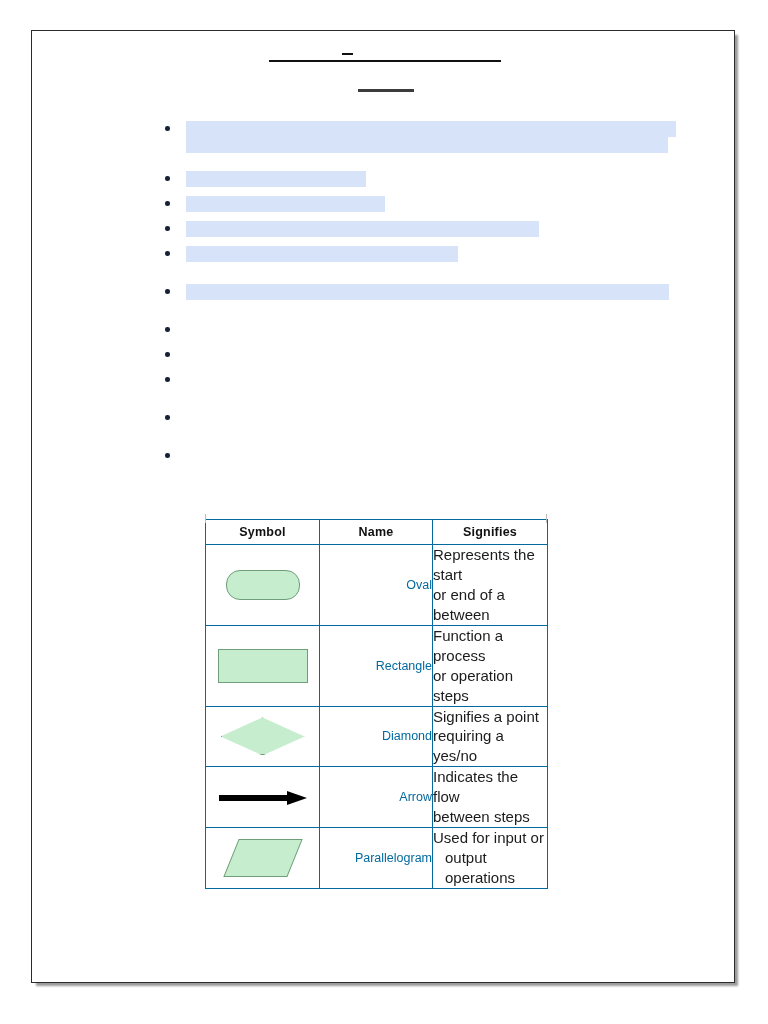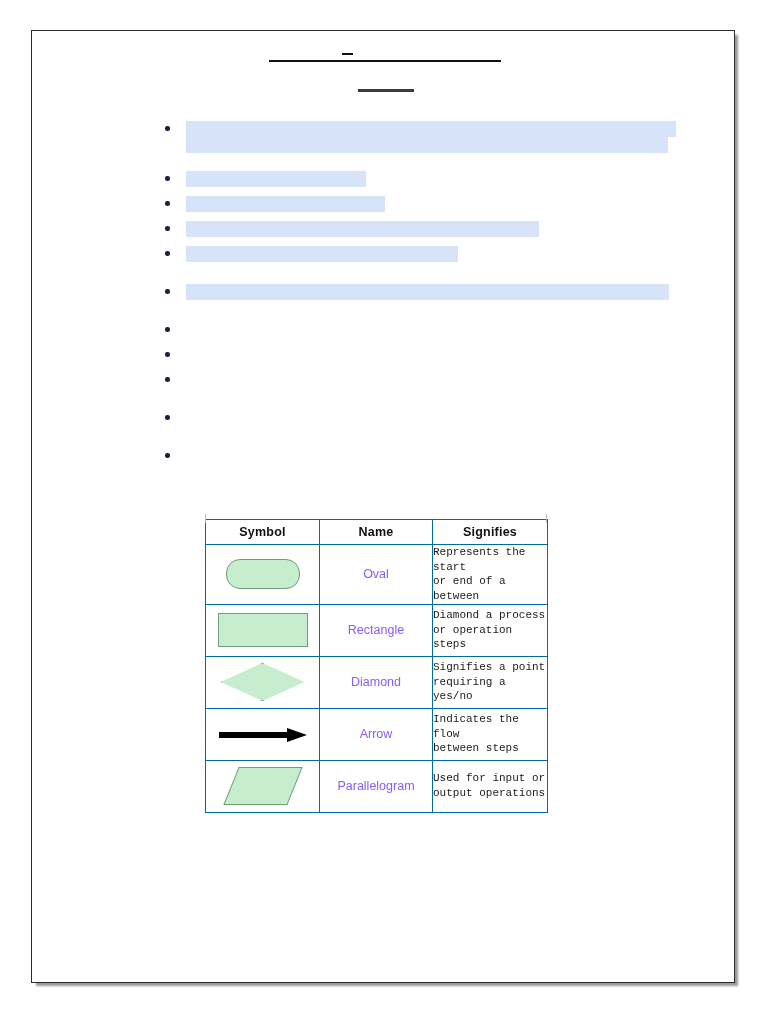--- a/index.html
+++ b/index.html
@@ -108,30 +108,29 @@
   }
   col.c-symbol   { width: 114px; }
   col.c-name     { width: 113px; }
   col.c-function { width: 115px; }
 
   td.symbol-cell {
     height: 51px;
     text-align: center;
   }
   td.name-cell {
-    text-align: center;
+    text-align: right;
     font-size: 12.5px;
-    color: #8b5cf6;
+    color: #0369a1;
   }
   td.function-cell {
-    font-size: 11px;
+    font-size: 15px;
     color: #1b1b1b;
     line-height: 1.33;
     padding: 0 5px 0 6px;
-    font-family: Liberation Mono, monospace;
   }
 
   
   .shape-box {
     display: inline-block;
     vertical-align: middle;
   }
   .shape-oval {
     width: 72px;
     height: 28px;
@@ -289,21 +288,21 @@
             <span style="display: block;">or end of a between</span>
           </td>
         </tr>
 
         <tr>
           <td class="symbol-cell">
             <span class="shape-box shape-rect"></span>
           </td>
           <td class="name-cell">Rectangle</td>
           <td class="function-cell">
-            <span style="display: block;">Diamond a process</span>
+            <span style="display: block;">Function a process</span>
             <span style="display: block;">or operation steps</span>
           </td>
         </tr>
 
         <tr>
           <td class="symbol-cell">
             <span class="shape-box shape-diamond"></span>
           </td>
           <td class="name-cell">Diamond</td>
           <td class="function-cell">
@@ -326,21 +325,21 @@
           </td>
         </tr>
 
         <tr>
           <td class="symbol-cell">
             <span class="shape-box shape-parallelogram"></span>
           </td>
           <td class="name-cell">Parallelogram</td>
           <td class="function-cell">
             <span style="display: block;">Used for input or</span>
-            <span style="display: block;">output operations</span>
+            <span style="display: block; margin-left: 12px;">output operations</span>
           </td>
         </tr>
 
       </tbody>
     </table>
   </div>
 
 </div>
 
 </body></html>

